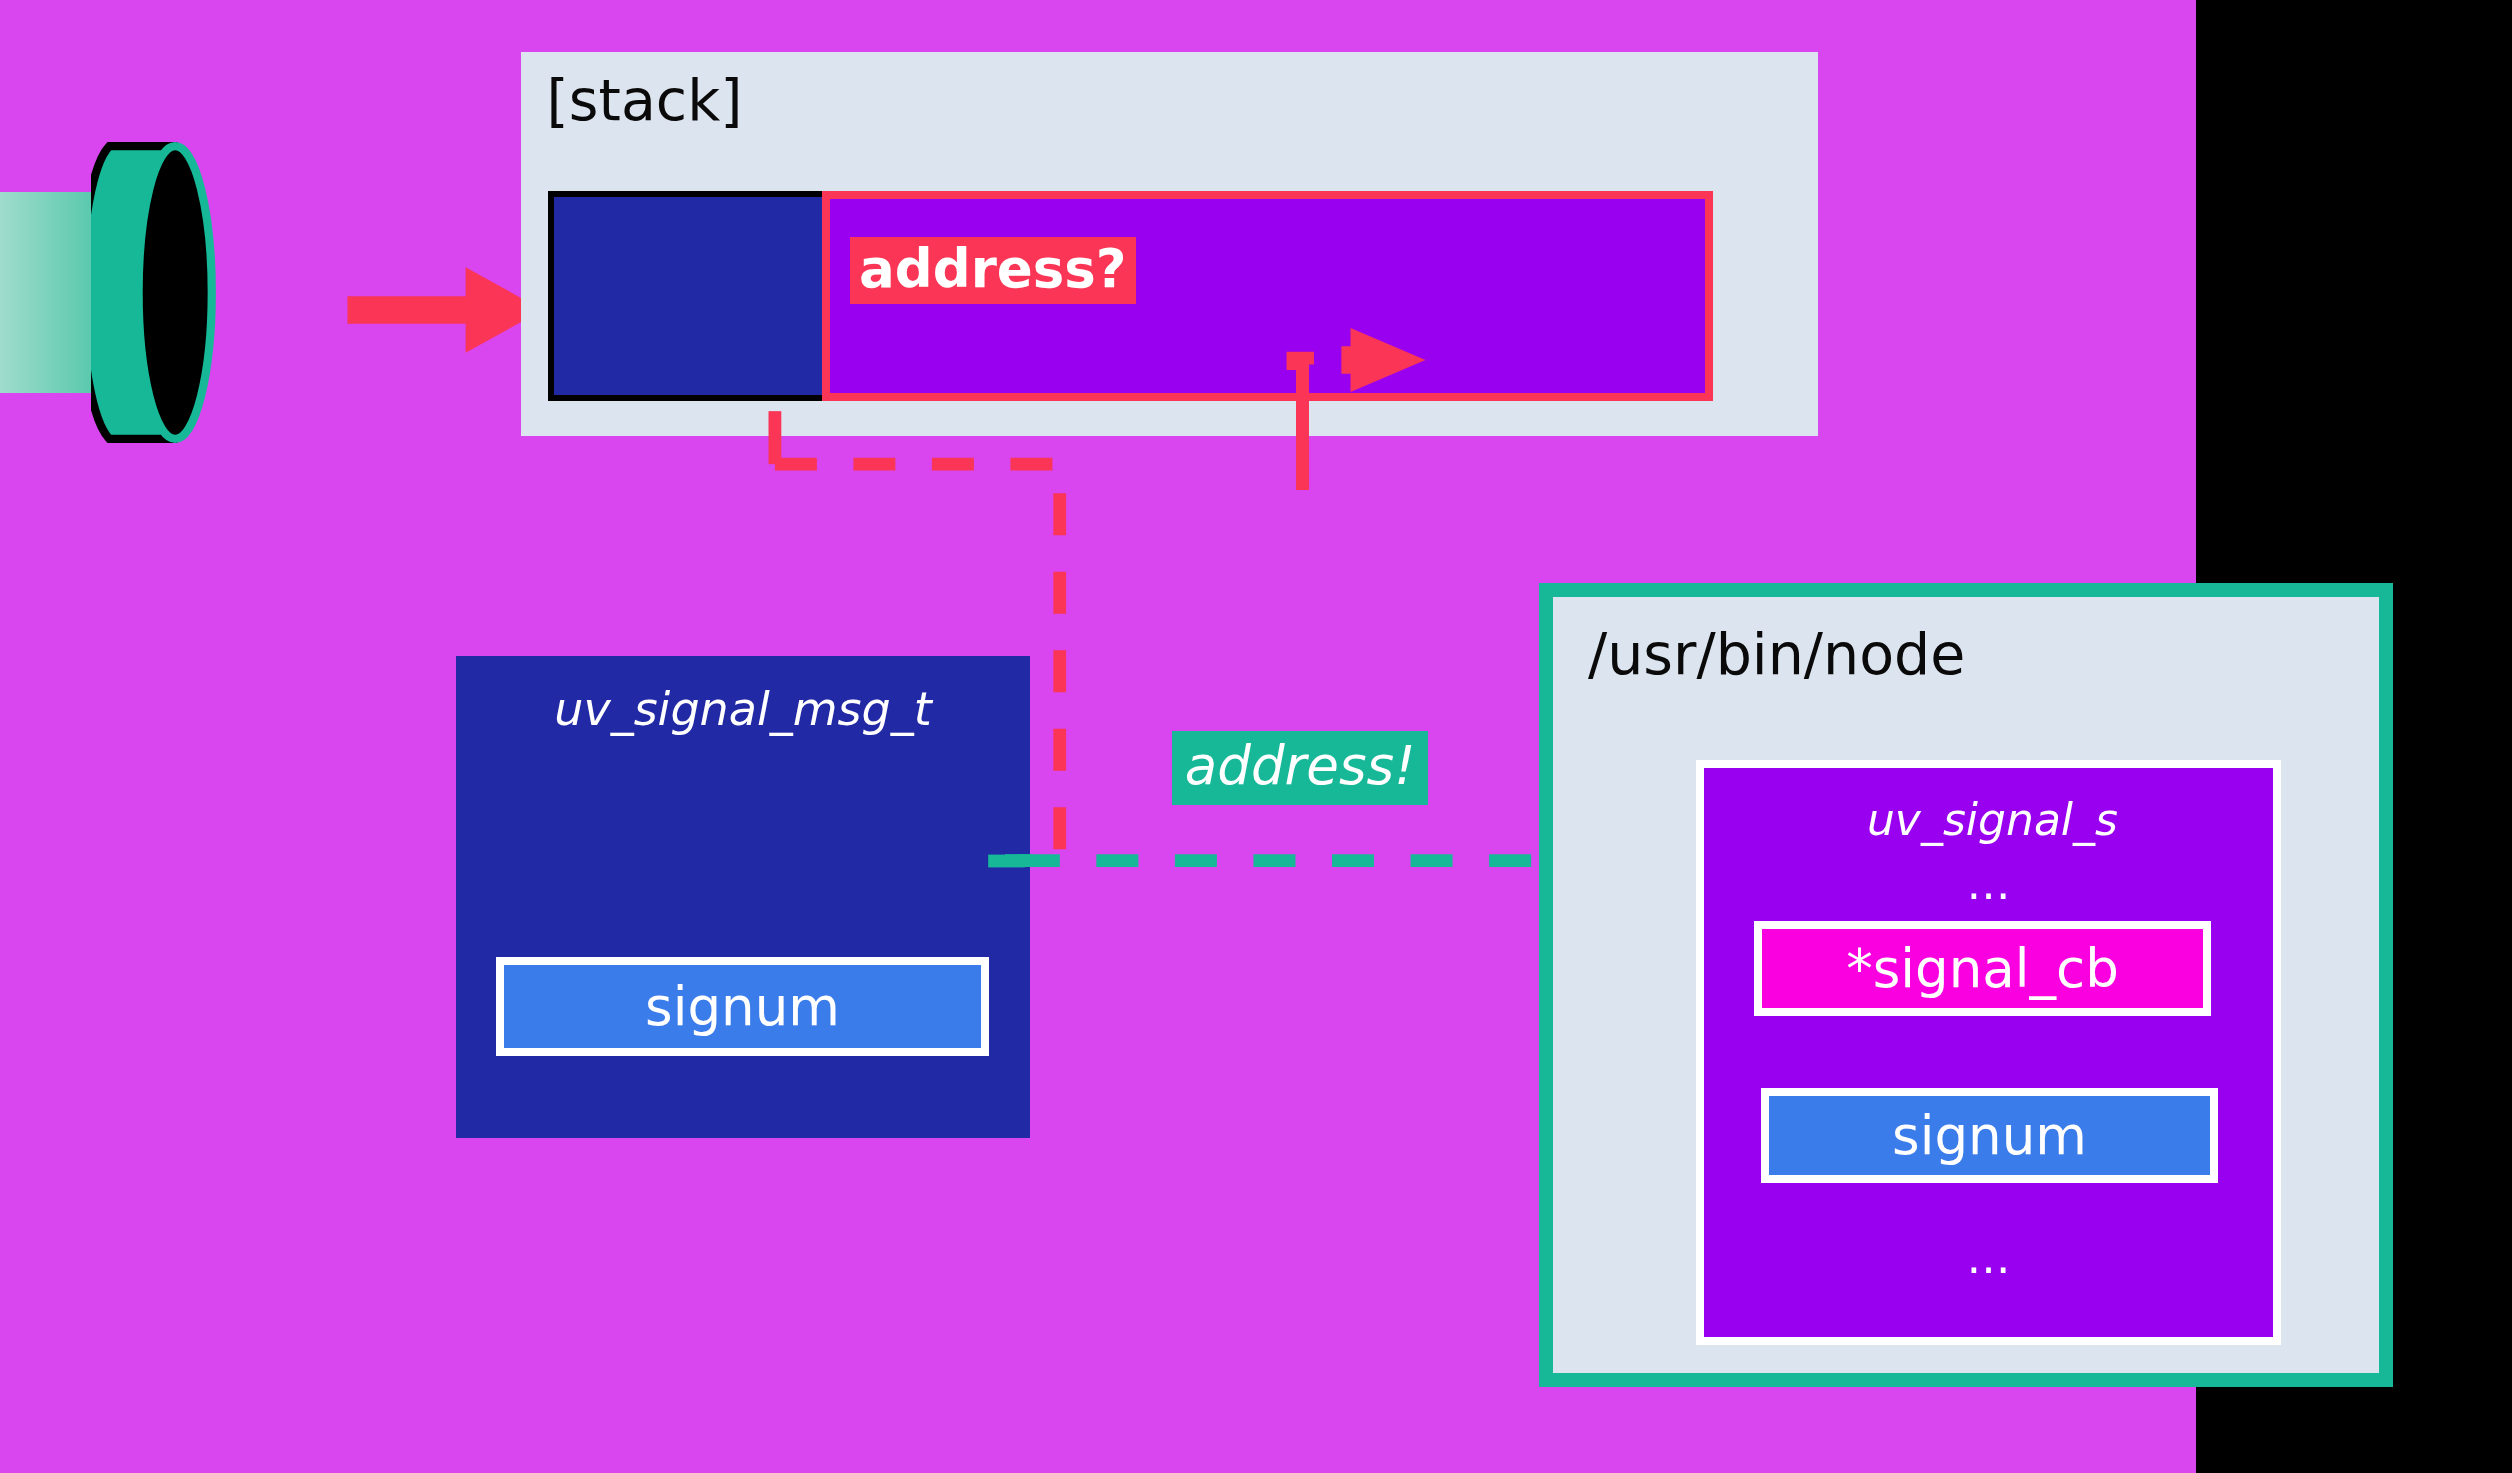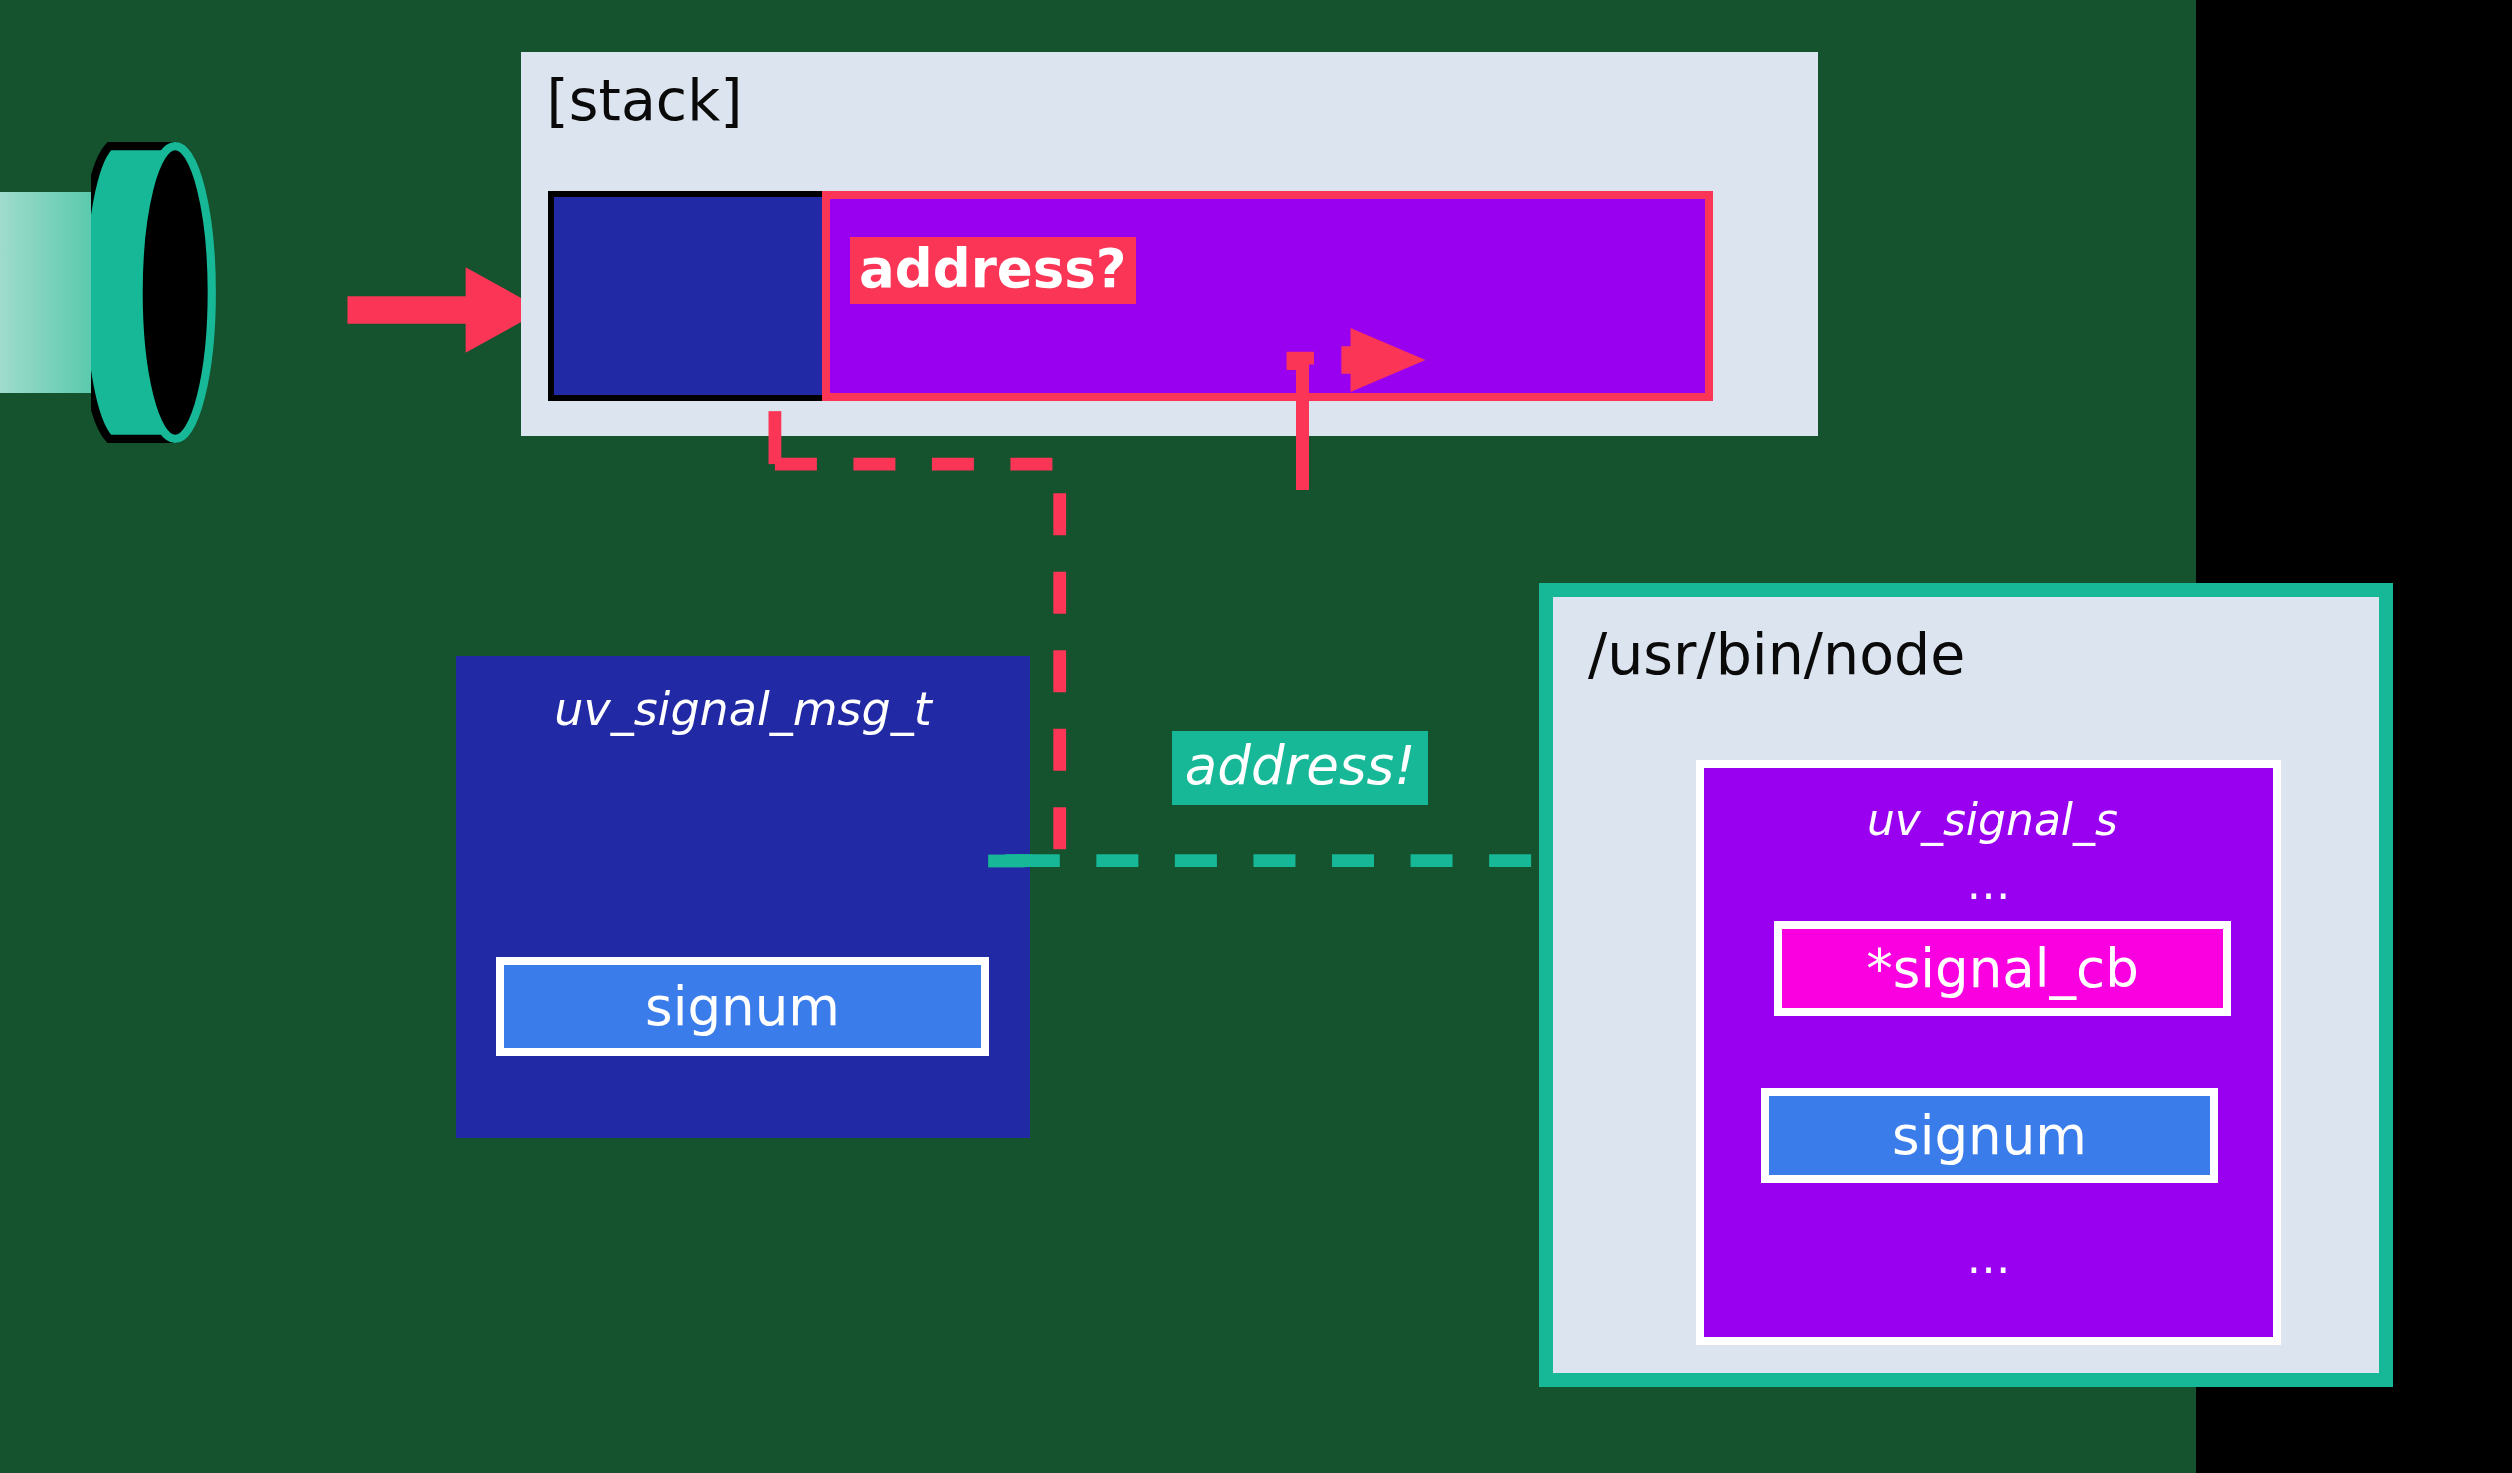--- a/index.html
+++ b/index.html
@@ -1,18 +1,18 @@
 <!DOCTYPE html>
 <html style="font-size:14.6px"><head>
 <meta charset="utf-8">
 <style>
   html,body{margin:0;padding:0;background:#000;}
   body{width:2512px;height:1474px;overflow:hidden;
        font-family:"DejaVu Sans","Liberation Sans",sans-serif;}
-  #stage{position:relative;width:2196px;height:1474px;background:#14532d;}
+  #stage{position:relative;width:2196px;height:1474px;background:#d946ef;}
   .abs{position:absolute;}
 
   
   #tube-group{left:0px;top:137px;width:329px;height:311px;}
   #tube-gradient-bar{
     left:0px;top:55px;width:183px;height:201px;
     background:linear-gradient(to right,#9fdccd 0%,#62cbb0 45%,#16b897 100%);
   }
   #tube-svg{left:91px;top:0px;}
 
@@ -92,21 +92,21 @@
     background:#9900f0;border:8.2px solid #fff;box-sizing:border-box;
   }
   #struct-title{
     width:100%;top:25.6px;left:4px;text-align:center;color:#fff;
     font-style:italic;font-size:44px;white-space:nowrap;
   }
   #struct-dots-top{
     width:100%;top:90px;left:0;text-align:center;color:#fff;font-size:44px;
   }
   #struct-cb-field{
-    left:70px;top:153px;width:457px;height:95px;
+    left:50px;top:153px;width:457px;height:95px;
     background:#fa00e1;border:8.2px solid #fff;box-sizing:border-box;
     display:flex;align-items:center;justify-content:center;
     color:#fff;font-size:53px;
   }
   #struct-signum-field{
     left:57px;top:320px;width:457px;height:95px;
     background:#3b7ceb;border:8.2px solid #fff;box-sizing:border-box;
     display:flex;align-items:center;justify-content:center;
     color:#fff;font-size:53px;
   }

